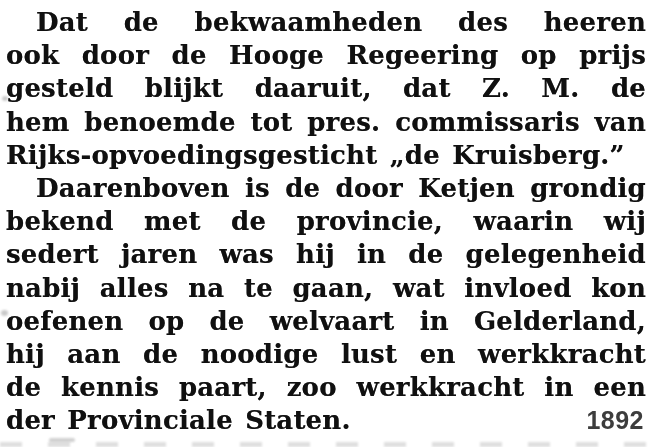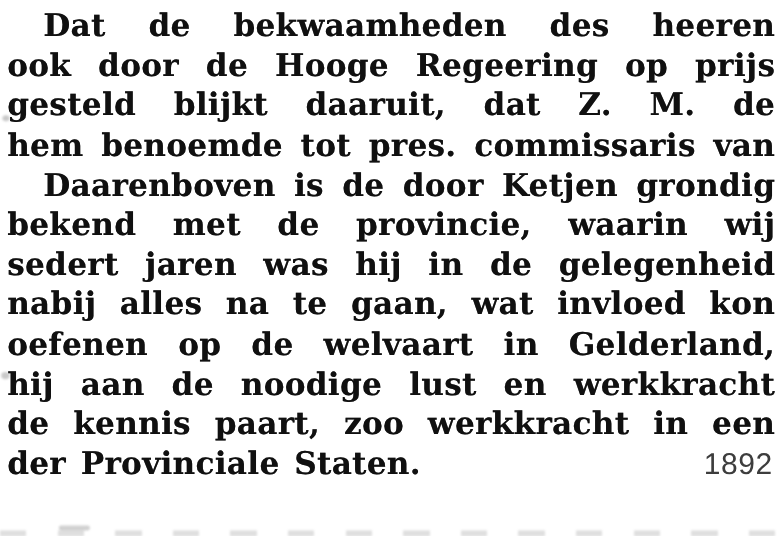--- a/index.html
+++ b/index.html
@@ -43,21 +43,21 @@
     text-align: left;
     text-align-last: left;
   }
   .final-row {
     display: flex;
     justify-content: space-between;
     align-items: baseline;
   }
   .year {
     font-family: "Liberation Sans", "DejaVu Sans", sans-serif;
-    font-weight: 400;
+    font-weight: 700;
     font-size: 25px;
     color: #3d3d3d;
     letter-spacing: 0.5px;
     text-shadow: none;
     margin-right: 2px;
   }
   .speck {
     position: absolute;
     background: rgba(40,40,40,0.25);
     border-radius: 50%;
@@ -78,20 +78,21 @@
 </style>
 </head>
 <body>
 
 <div class="page">
 
   <div class="line justify indent">Dat de bekwaamheden des heeren Ketjen</div>
   <div class="line justify">ook door de Hooge Regeering op prijs worden</div>
   <div class="line justify">gesteld blijkt daaruit, dat Z. M. de Koning</div>
   <div class="line justify">hem benoemde tot pres. commissaris van het</div>
+  <div class="line para-end">Rijks-opvoedingsgesticht „de Kruisberg.”</div>
 
   <div class="line justify indent">Daarenboven is de door Ketjen grondig</div>
   <div class="line justify">bekend met de provincie, waarin wij wonen;</div>
   <div class="line justify">sedert jaren was hij in de gelegenheid van</div>
   <div class="line justify">nabij alles na te gaan, wat invloed kon uit·</div>
   <div class="line justify">oefenen op de welvaart in Gelderland, zoodat</div>
   <div class="line justify">hij aan de noodige lust en werkkracht ook</div>
   <div class="line justify">de kennis paart, zoo werkkracht in een lid</div>
 
   <div class="line para-end final-row">

